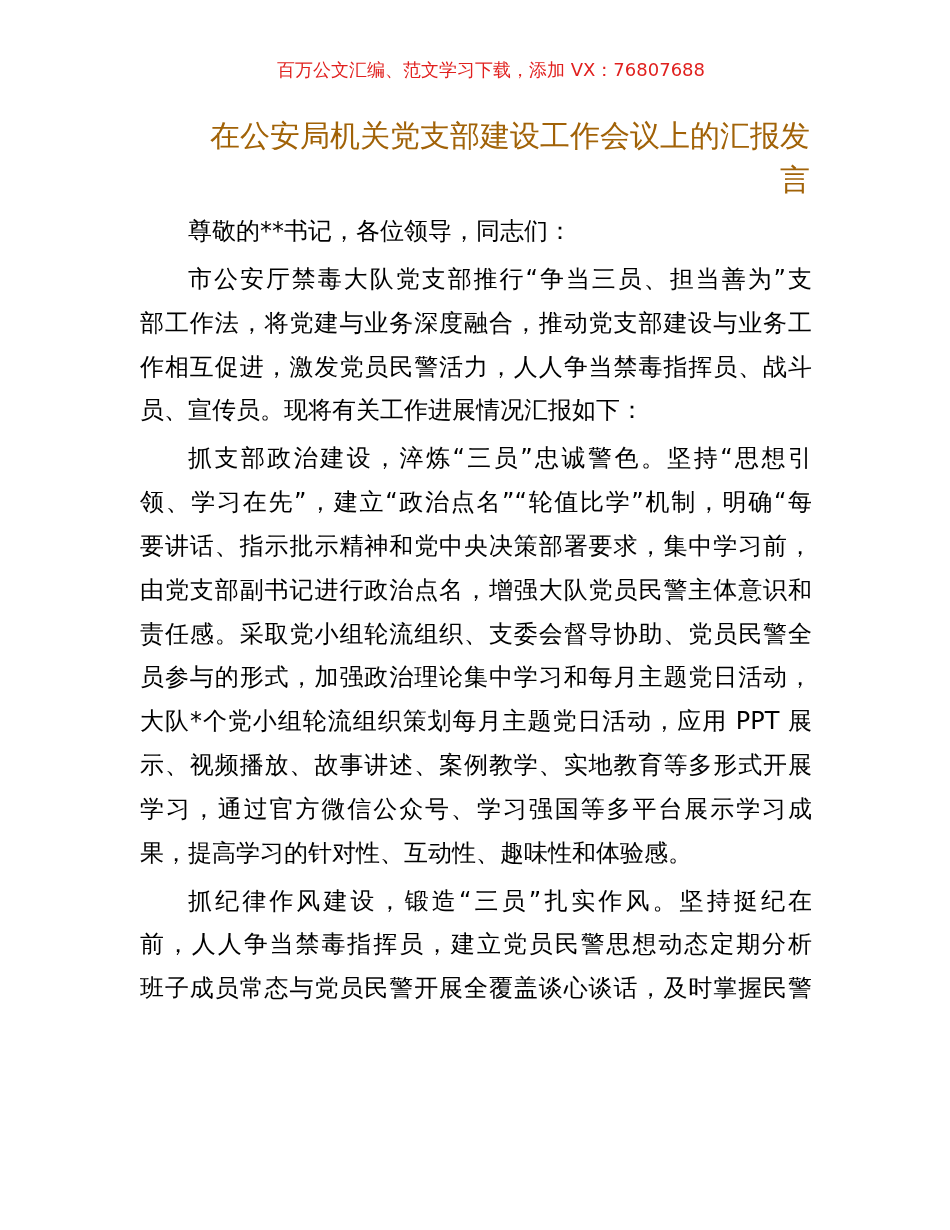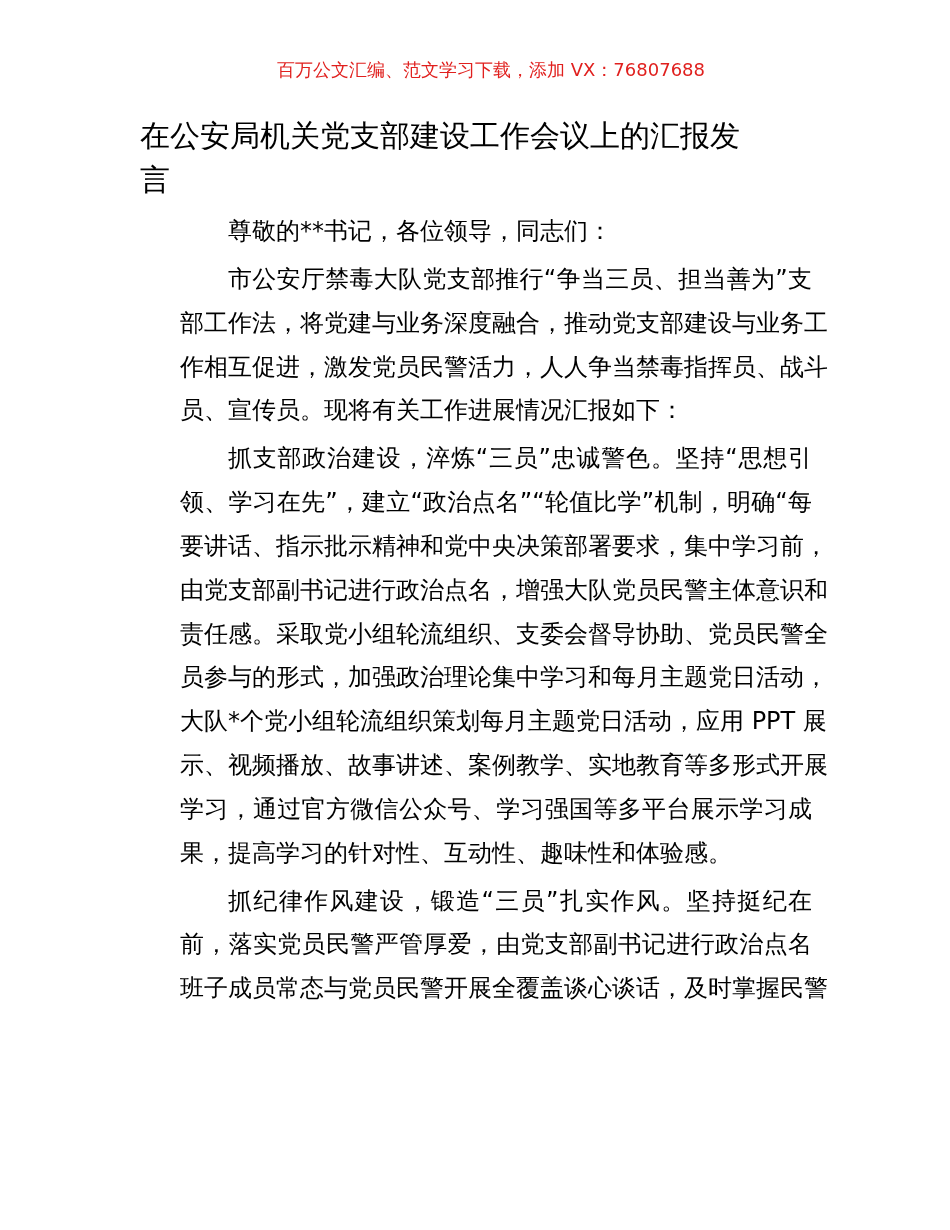--- a/index.html
+++ b/index.html
@@ -25,41 +25,40 @@
       line-height: 28px;
       color: #e0201e;
       letter-spacing: 0px;
       margin-left: 16px;
     }
     .doc-title {
       position: absolute;
       top: 114px;
       left: 140px;
       width: 670px;
-      text-align: left;
+      text-align: right;
       font-size: 30px;
       line-height: 44px;
-      color: #000000;
+      color: #a16207;
     }
     .doc-body {
       position: absolute;
       top: 216px;
       left: 140px;
       width: 672px;
     }
     .line {
       font-size: 24px;
       height: 30px;
       line-height: 30px;
       white-space: nowrap;
       text-align: justify;
       text-align-last: justify;
       margin-bottom: 13.8px;
       overflow: visible;
-      margin-left: 40px;
     }
     .line.first {
       padding-left: 48px;
     }
     .line.last {
       text-align-last: left;
     }
     .para {
       margin-bottom: 18px;
     }
@@ -98,17 +97,17 @@
     <div class="line">责任感。采取党小组轮流组织、支委会督导协助、党员民警全</div>
     <div class="line">员参与的形式，加强政治理论集中学习和每月主题党日活动，</div>
     <div class="line">大队*个党小组轮流组织策划每月主题党日活动，应用 PPT 展</div>
     <div class="line">示、视频播放、故事讲述、案例教学、实地教育等多形式开展</div>
     <div class="line">学习，通过官方微信公众号、学习强国等多平台展示学习成</div>
     <div class="line last">果，提高学习的针对性、互动性、趣味性和体验感。</div>
   </div>
 
   <div class="para">
     <div class="line first">抓纪律作风建设，锻造“三员”扎实作风。坚持挺纪在</div>
-    <div class="line">前，落实党员民警严管厚爱，由党支部副书记进行政治点名</div>
+    <div class="line">前，人人争当禁毒指挥员，建立党员民警思想动态定期分析</div>
     <div class="line">班子成员常态与党员民警开展全覆盖谈心谈话，及时掌握民警</div>
   </div>
 
 </div>
 
 </body></html>

